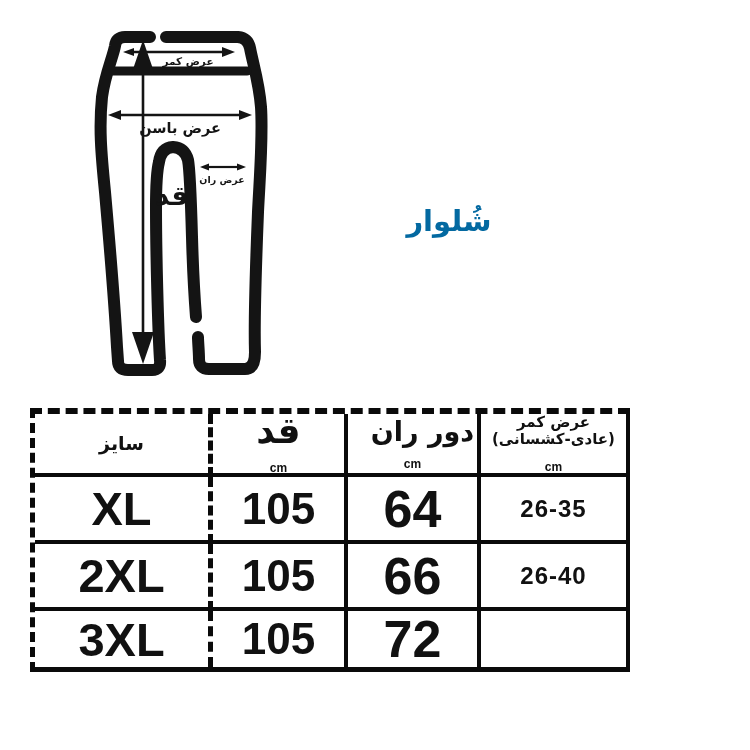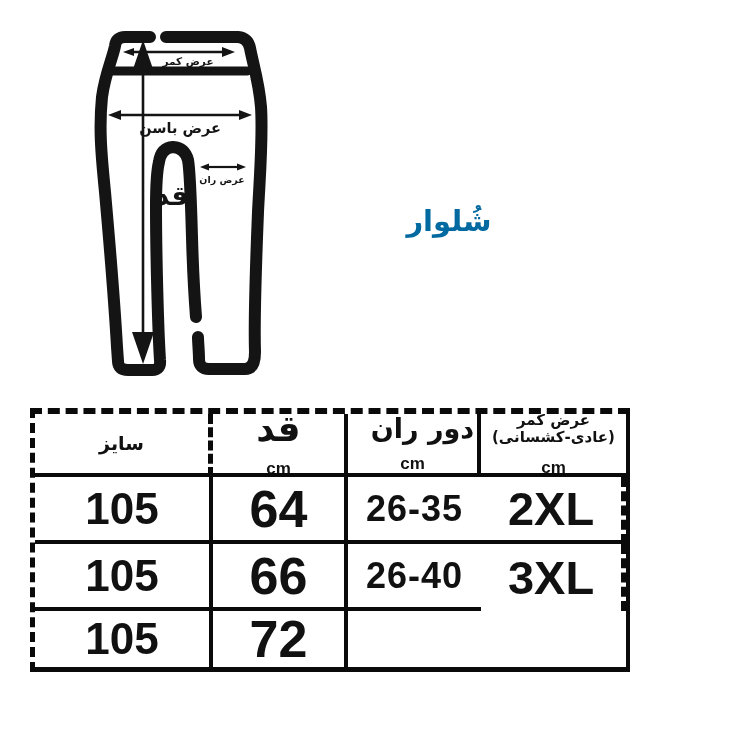--- a/index.html
+++ b/index.html
@@ -44,27 +44,27 @@
     line-height:1;overflow:hidden;
   }
   .cell.sizecol{border-right:5px dashed #0a0a0a;}
   .cell.lastcol{border-right:none;}
   .cell.lastrow{border-bottom:none;}
 
   .h-size{font-size:19px;font-weight:700;direction:rtl;}
   .h-big{font-size:36px;font-weight:700;direction:rtl;}
   .h-mid{font-size:27px;font-weight:700;direction:rtl;margin-left:20px;}
   .h-small{font-size:15px;font-weight:700;direction:rtl;margin:1px 0;}
-  .h-cm{font-size:17px;font-weight:700;margin-top:13px;
+  .h-cm{font-size:12px;font-weight:700;margin-top:13px;
         font-family:"Liberation Sans",sans-serif;}
 
   .v-size  {font-size:47px;font-weight:700;font-family:"Liberation Sans",sans-serif;}
   .v-len   {font-size:44px;font-weight:700;font-family:"Liberation Sans",sans-serif;}
   .v-thigh {font-size:52px;font-weight:700;font-family:"Liberation Sans",sans-serif;}
-  .v-range {font-size:36px;font-weight:700;font-family:"Liberation Sans",sans-serif;letter-spacing:1px;}
+  .v-range {font-size:24px;font-weight:700;font-family:"Liberation Sans",sans-serif;letter-spacing:1px;}
 
   .diag-label{font-weight:700;fill:#141414;}
 </style>
 </head>
 <body>
 
 <div class="canvas">
 
   <svg class="pants-svg" viewBox="0 0 285 380" xmlns="http://www.w3.org/2000/svg">
 
@@ -118,20 +118,23 @@
     <div class="cell">
       <span class="h-mid">دور ران</span>
       <span class="h-cm">cm</span>
     </div>
     <div class="cell lastcol">
       <span class="h-small">عرض کمر</span>
       <span class="h-small">(عادی-کشسانی)</span>
       <span class="h-cm">cm</span>
     </div>
 
+    <div class="cell sizecol">
+      <span class="v-size">XL</span>
+    </div>
     <div class="cell">
       <span class="v-len">105</span>
     </div>
     <div class="cell">
       <span class="v-thigh">64</span>
     </div>
     <div class="cell lastcol">
       <span class="v-range">26-35</span>
     </div>
 

